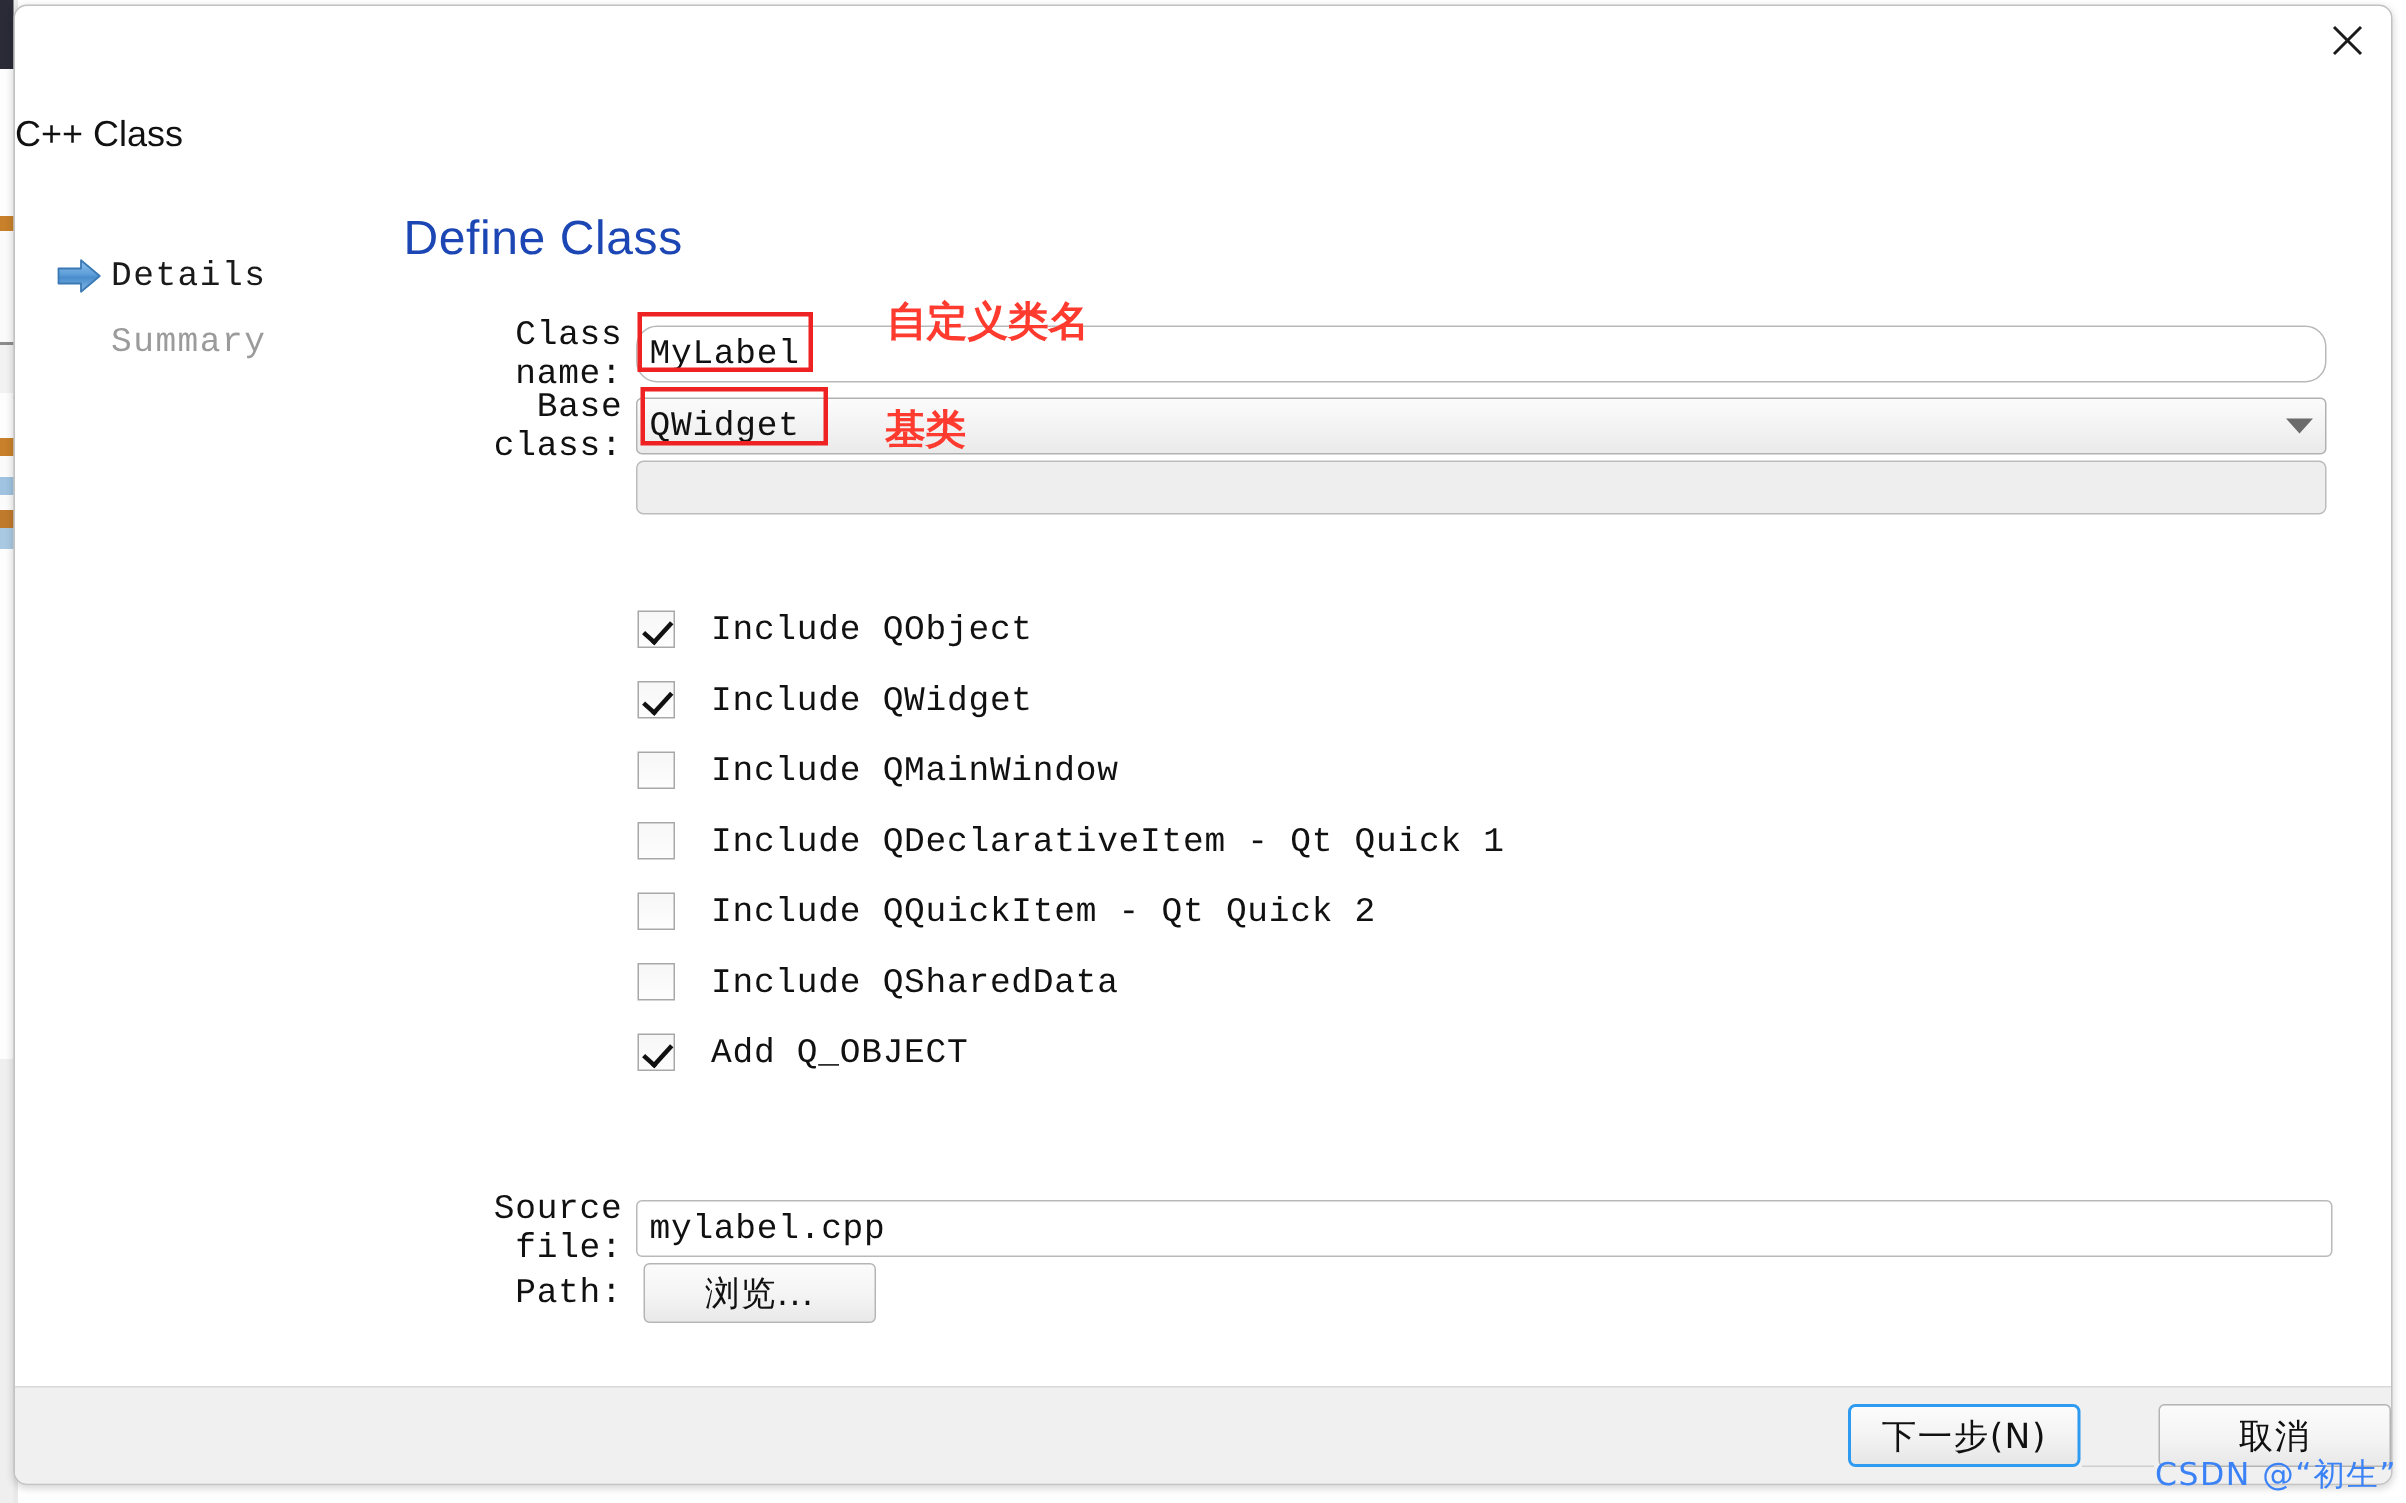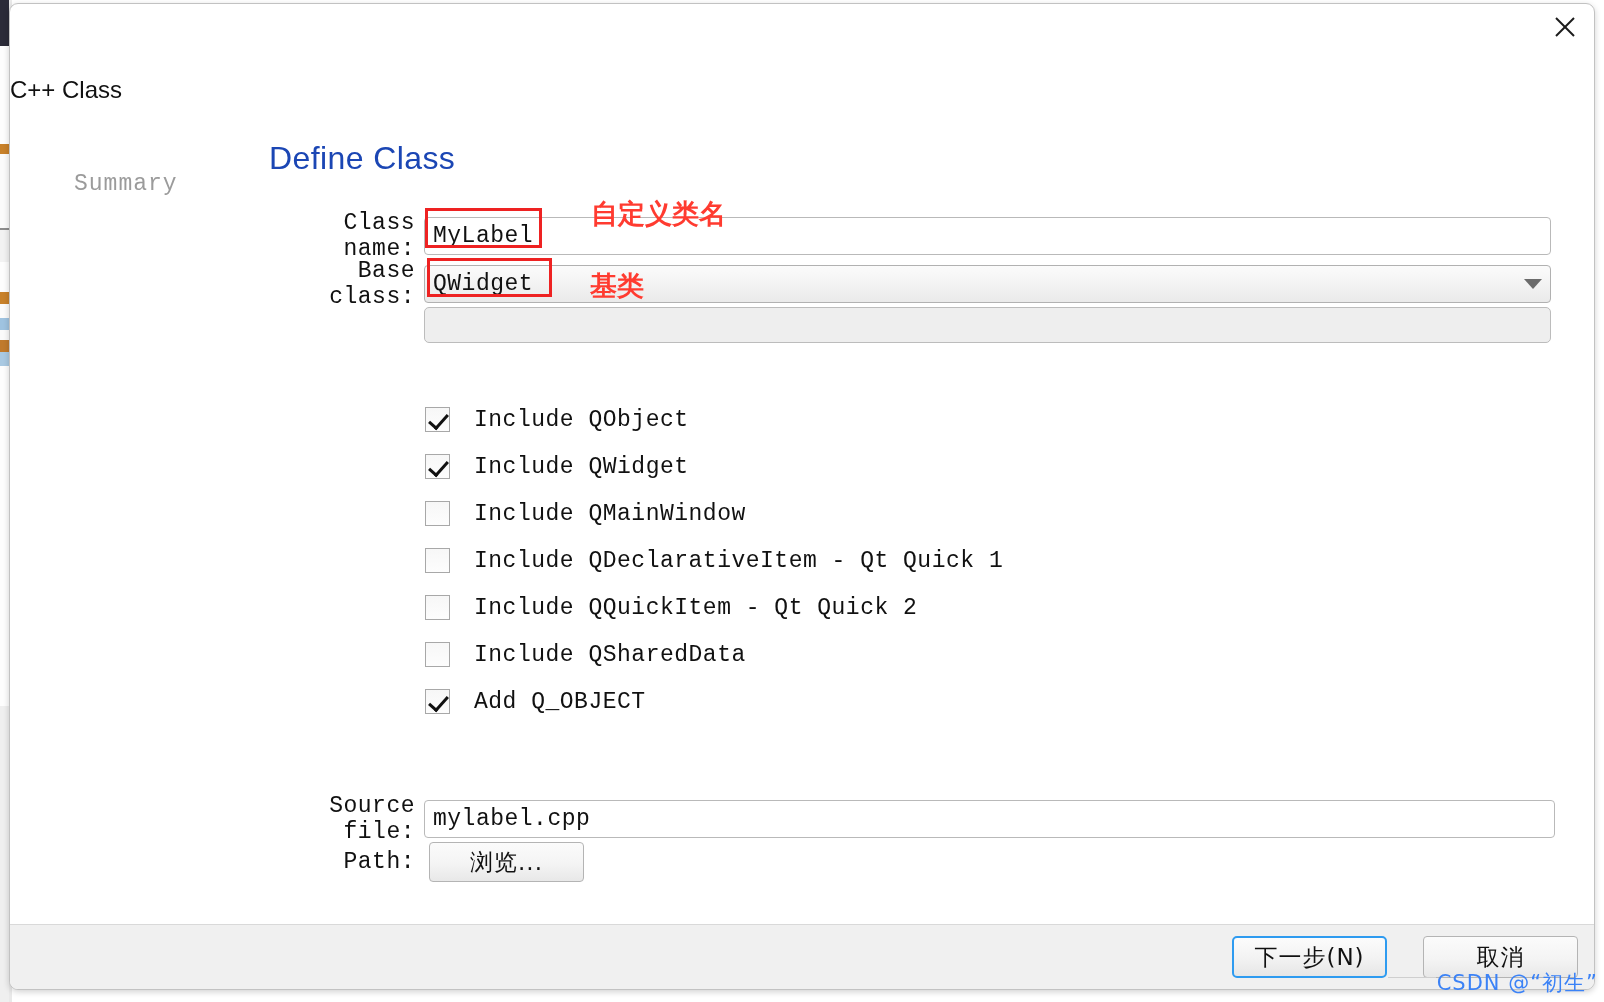--- a/index.html
+++ b/index.html
@@ -300,30 +300,46 @@
         <line x1="3" y1="3" x2="21" y2="21" stroke="#1b1b1b" stroke-width="2"></line>
         <line x1="21" y1="3" x2="3" y2="21" stroke="#1b1b1b" stroke-width="2"></line>
       </svg>
     </span>
   </div>
 
   <div id="wizard-title">C++ Class</div>
 
   <div id="wizard-nav">
     <div class="nav-row">
+      <span class="nav-arrow-slot">
+        <svg width="30" height="24" viewBox="0 0 30 24">
+          <defs>
+            <linearGradient id="arrg" x1="0" y1="0" x2="0" y2="1">
+              <stop offset="0%" stop-color="#8fc0ec"></stop>
+              <stop offset="45%" stop-color="#5d9ed8"></stop>
+              <stop offset="55%" stop-color="#4a8dcd"></stop>
+              <stop offset="100%" stop-color="#86b9e6"></stop>
+            </linearGradient>
+          </defs>
+          <path d="M1 7 L16 7 L16 1.5 L28.5 12 L16 22.5 L16 17 L1 17 Z" fill="url(#arrg)" stroke="#3b79b4" stroke-width="1.2" stroke-linejoin="round"></path>
+        </svg>
+      </span>
+      <span class="nav-label">Details</span>
+    </div>
+    <div class="nav-row">
       <span class="nav-arrow-slot"></span>
       <span class="nav-label inactive">Summary</span>
     </div>
   </div>
 
   <div id="page-heading">Define Class</div>
 
   <div class="form-row" style="left:259px; top:206px;">
     <div class="field-label" style="width:146px;">Class name:</div>
-    <div class="txtfield" style="width:1127px; height:38px; margin-left:9px;">MyLabel</div>
+    <div class="txtfield" style="width:1127px; height:38px; margin-left:9px;border-radius:14px;">MyLabel</div>
   </div>
 
   <div class="form-row" style="left:259px; top:254px;">
     <div class="field-label" style="width:146px;">Base class:</div>
     <div class="combofield" style="width:1127px; height:38px; margin-left:9px;">
       <span>QWidget</span>
       <span class="tri-down"></span>
     </div>
   </div>
 
@@ -371,19 +387,19 @@
     <div class="txtfield" style="width:1131px; height:38px; margin-left:9px;">mylabel.cpp</div>
   </div>
 
   <div class="form-row" style="left:259px; top:838px;">
     <div class="field-label" style="width:146px;">Path:</div>
     <div class="pushbtn" style="width:155px; height:40px; margin-left:14px;">浏览...</div>
   </div>
 
   <div id="footer-bar">
     <div class="pushbtn default" style="position:absolute; right:207px; top:11px; width:155px; height:42px;">下一步(N)</div>
-    <div class="pushbtn" style="position:absolute; right:16px; top:11px; width:155px; height:42px;">取消</div>
+    <div class="pushbtn" style="position:absolute; right:0; top:11px; width:155px; height:42px;">取消</div>
   </div>
 
 </div>
 
 <div id="watermark-rule"></div>
 <div id="watermark">CSDN @“初生”</div>
 
 </body></html>

